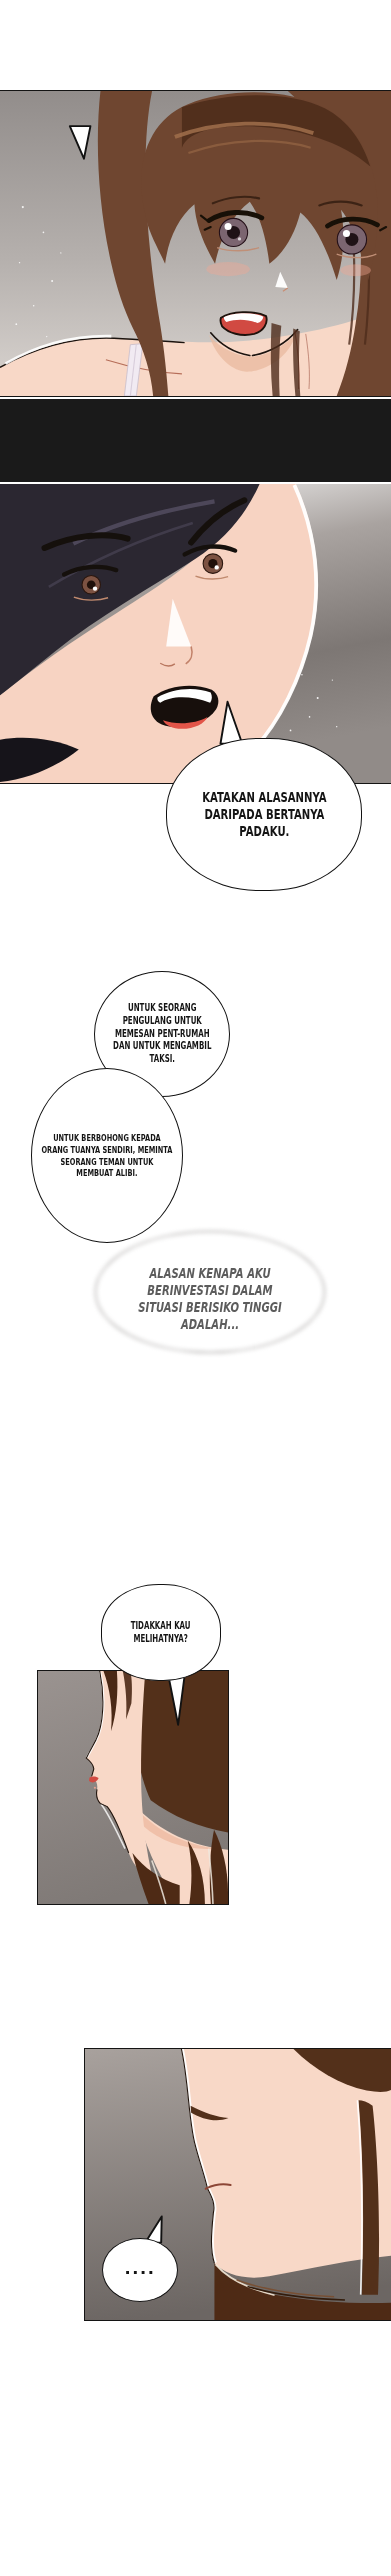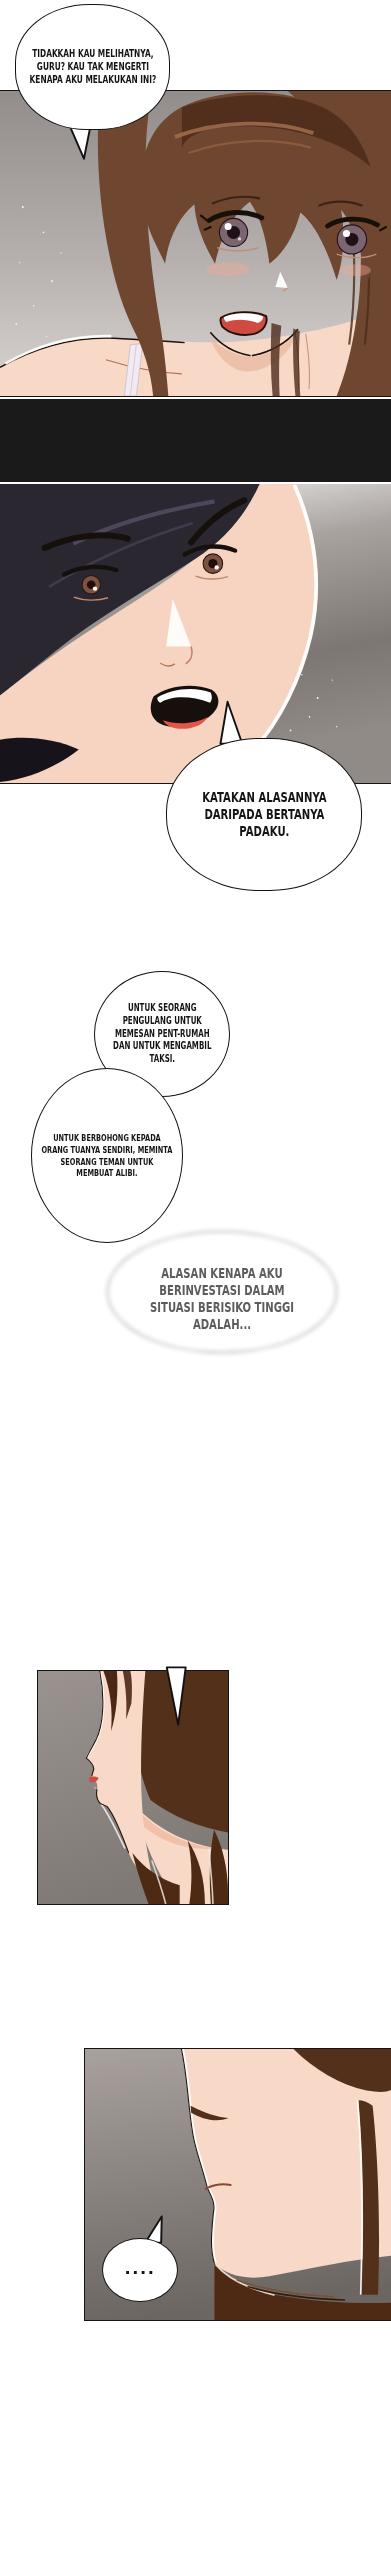--- a/index.html
+++ b/index.html
@@ -28,21 +28,21 @@
   .fs17{font-size:9.2px;}
   .dots{font-size:16.3px;letter-spacing:1.6px;transform:translateY(-12%);color:#141414;font-weight:bold;}
 
   #bubble-1{left:15px;top:3.8px;width:155px;height:126px;border-radius:48% 48% 46% 46%/46%;}
   #bubble-2{left:166px;top:738px;width:196px;height:153px;border-radius:47%/48%;}
   #bubble-3{left:94px;top:971px;width:136px;height:126px;}
   #bubble-4{left:31px;top:1068px;width:152px;height:175px;align-items:center;}
   #bubble-6{left:101px;top:1584px;width:120px;height:97px;border-radius:48%/46%;}
   #bubble-7{left:102px;top:2238px;width:76px;height:64px;}
 
-  .thought{position:absolute;left:107px;top:1231px;width:230px;height:122px;z-index:6;}
+  .thought{position:absolute;left:95px;top:1231px;width:230px;height:122px;z-index:6;font-style:italic;}
   .thought .ring{position:absolute;left:0;top:0;right:0;bottom:0;background:#ffffff;
        border:1.6px solid #8f8b89;border-radius:50%;filter:blur(2.2px);}
   .thought .tw{position:relative;z-index:2;color:#5c5c5c;filter:blur(0.2px);
        display:block;padding-top:34px;}
 
   .tail{position:absolute;z-index:5;}
   .tail path{fill:#ffffff;stroke:#121212;stroke-width:3.5;stroke-linejoin:round;}
   #tail-1{left:62px;top:124px;}
   #tail-2{left:215px;top:699px;}
   #tail-6{left:160px;top:1662px;}
@@ -273,27 +273,20 @@
   <svg class="tail" id="tail-2" width="30" height="47" viewBox="0 0 55 86">
     <path d="M10,82 L23,5 L50,82 Z"></path>
   </svg>
   <svg class="tail" id="tail-6" width="33" height="66" viewBox="0 0 60 122">
     <path d="M12,10 L33,116 L47,10 Z"></path>
   </svg>
   <svg class="tail" id="tail-7" width="30" height="33" viewBox="0 0 55 60">
     <path d="M8,54 L38,6 L37,54 Z"></path>
   </svg>
 
-  <div class="bubble" id="bubble-1">
-    <div class="tw fs19">
-      <div class="ln">TIDAKKAH KAU MELIHATNYA,</div>
-      <div class="ln">GURU? KAU TAK MENGERTI</div>
-      <div class="ln">KENAPA AKU MELAKUKAN INI?</div>
-    </div>
-  </div>
 
   <div class="bubble" id="bubble-2">
     <div class="tw fs26">
       <div class="ln">KATAKAN ALASANNYA</div>
       <div class="ln">DARIPADA BERTANYA</div>
       <div class="ln">PADAKU.</div>
     </div>
   </div>
 
   <div class="bubble" id="bubble-3">
@@ -318,19 +311,25 @@
   <div class="thought">
     <div class="ring"></div>
     <div class="tw fs26">
       <div class="ln">ALASAN KENAPA AKU</div>
       <div class="ln">BERINVESTASI DALAM</div>
       <div class="ln">SITUASI BERISIKO TINGGI</div>
       <div class="ln">ADALAH...</div>
     </div>
   </div>
 
+  <div class="bubble" id="bubble-6">
+    <div class="tw fs18">
+      <div class="ln">TIDAKKAH KAU</div>
+      <div class="ln">MELIHATNYA?</div>
+    </div>
+  </div>
 
   <div class="bubble" id="bubble-7">
     <div class="dots">....</div>
   </div>
 
 </div>
 
 
 </body></html>

